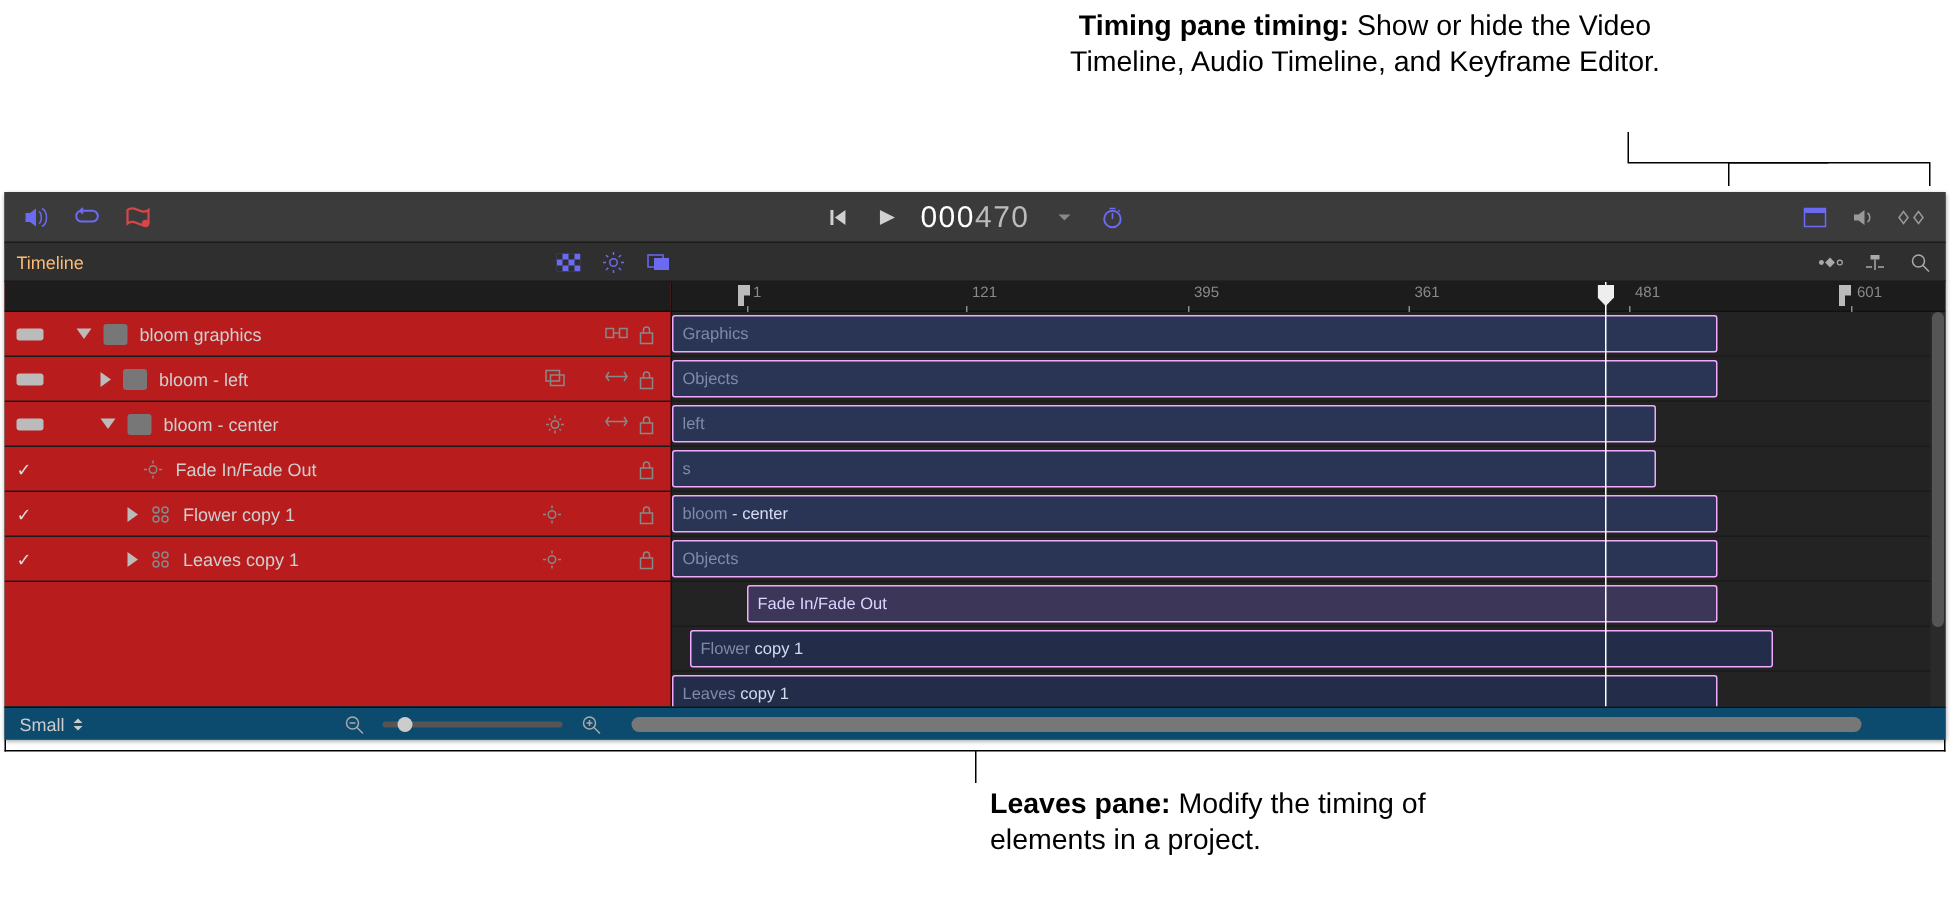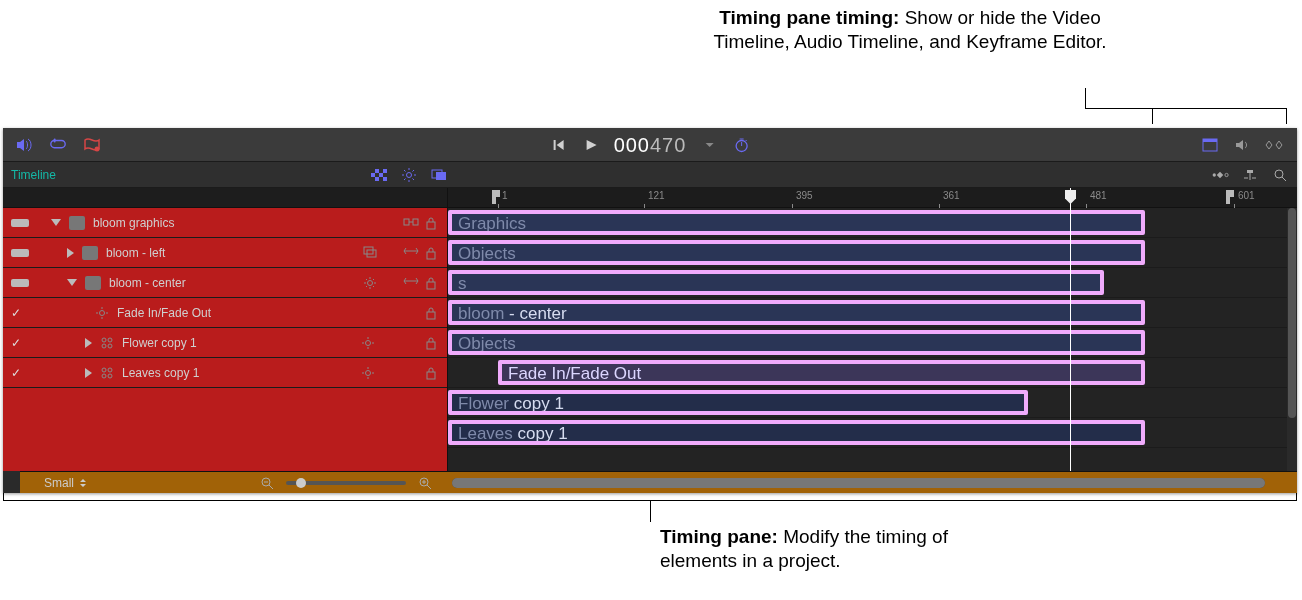--- a/index.html
+++ b/index.html
@@ -38,21 +38,21 @@
   .clock { color: #6a6af2; }
   .right-icons .icon { color: #999; }
   .right-icons .video-pane { color: #6a6af2; }
 
   
   .header {
     height: 26px; background: #2f2f2f; border-bottom: 1px solid #1b1b1b;
     display: flex; align-items: center; padding: 0 8px;
     position: relative;
   }
-  .header .title { color: #14b8a6; }
+  .header .title { color: #fdba74; }
   .header .hleft { position: absolute; right: calc(100% - 445px); display: flex; gap: 12px; }
   .header .hleft .icon { color: #6a6af2; }
   .header .hright { margin-left: auto; display: flex; gap: 12px; }
   .header .hright .icon { color: #aaa; }
 
   
   .body { flex: 1; display: flex; overflow: hidden; }
   .sidebar { width: 445px; background: #b91c1c; border-right: 1px solid #111; display: flex; flex-direction: column; }
   .ruler-row { height: 20px; background: #1d1d1d; }
   .sidebar .ruler-row { border-bottom: 1px solid #111; }
@@ -65,41 +65,41 @@
   .vis-toggle { width: 18px; height: 8px; background: #bbb; border-radius: 2px; }
   .vis-check { width: 14px; height: 14px; color: #ddd; }
   .disclosure { width: 0; height: 0; }
   .disclosure.open { border-left: 5px solid transparent; border-right: 5px solid transparent; border-top: 7px solid #bbb; }
   .disclosure.closed { border-top: 5px solid transparent; border-bottom: 5px solid transparent; border-left: 7px solid #bbb; }
   .layer .spacer { flex: 1; }
   .layer .mini-icon { width: 14px; height: 14px; color: #888; }
   .layer-icon { width: 16px; height: 14px; background: #777; border-radius: 2px; display:inline-block; }
 
   
-  .footer { height: 22px; background: #a16207; border-top: 1px solid #111; display: flex; align-items: center; padding: 0 24px; gap: 10px; margin-left: 17px; }
+  .footer { height: 22px; background: #0c4a6e; border-top: 1px solid #111; display: flex; align-items: center; padding: 0 10px; gap: 10px; }
   .footer .popup { color: #ccc; display: flex; align-items: center; gap: 4px; }
   .footer .zoom-slider { width: 120px; height: 4px; background: #555; border-radius: 2px; position: relative; }
   .footer .zoom-slider .knob { width: 10px; height: 10px; background: #ccc; border-radius: 50%; position: absolute; top: -3px; left: 10px; }
   .footer .hscroll { flex: 1; max-width: 820px; height: 10px; background: #444; border-radius: 5px; position: relative; margin: 0 8px; }
   .footer .hscroll .thumb { position: absolute; height: 100%; background: #777; border-radius: 5px; left: 0; width: 100%; }
 
   
   .timeline { flex: 1; background: #232323; position: relative; overflow: hidden; }
   .tl-ruler { height: 20px; background: #1c1c1c; border-bottom: 1px solid #111; position: relative; }
   .tick { position: absolute; top: 2px; color: #8a8a8a; font-size: 10px; }
   .tick::before { content: ""; position: absolute; left: -4px; top: 14px; width: 1px; height: 4px; background: #8a8a8a; }
   .playhead { position: absolute; top: 0; bottom: 0; width: 1px; background: #fff; z-index: 5; }
   .playhead .head { position: absolute; top: 2px; left: -5px; width: 11px; height: 14px; background: #eee; clip-path: polygon(0 0,100% 0,100% 60%,50% 100%,0 60%); }
   .end-marker { position: absolute; top: 2px; width: 8px; height: 14px; }
   .end-marker.left { background:#bbb; clip-path: polygon(0 0,100% 0,100% 100%,50% 100%,50% 50%,0 50%); transform: scaleX(-1);}
   .end-marker.right { background:#bbb; clip-path: polygon(0 0,100% 0,100% 50%,50% 50%,50% 100%,0 100%);  }
 
   .tracks { position: absolute; left: 0; right: 10px; top: 20px; bottom: 0; }
   .track { height: 30px; border-bottom: 1px solid #1b1b1b; position: relative; }
-  .clip { position: absolute; top: 2px; bottom: 2px; border-radius: 2px; display: flex; align-items: flex-start; padding-left: 6px; font-size: 17px; color: #7f8aaa; background: #232d4a; border: 4px solid #f0abfc; overflow: hidden; white-space: nowrap; }
+  .clip { position: absolute; top: 2px; bottom: 2px; border-radius: 2px; display: flex; align-items: center; padding-left: 6px; font-size: 11px; color: #7f8aaa; background: #232d4a; border: 1px solid #f0abfc; overflow: hidden; white-space: nowrap; }
   .clip.group { background: #2a3556; }
   .clip.purple { background: #3c3659; color: #dcd6ff; }
   .clip .white { color: #d6dcf0; }
 
   .vscroll { position: absolute; right: 0; top: 20px; bottom: 0; width: 10px; background: #2a2a2a; }
   .vscroll .vthumb { position: absolute; top: 0; height: 80%; left: 1px; right: 1px; background: #555; border-radius: 4px; }
 
   svg { display: block; }
 </style>
 </head>
@@ -452,38 +452,43 @@
               <span>Graphics</span>
             </div>
           </div>
         <div class="track">
             <div class="clip group" style="left:0;width:697px">
               <span>Objects</span>
             </div>
           </div>
         <div class="track">
             <div class="clip group" style="left:0;width:656px">
+              <span>left</span>
+            </div>
+          </div>
+        <div class="track">
+            <div class="clip group" style="left:0;width:656px">
               <span>s</span>
             </div>
           </div>
         <div class="track">
             <div class="clip group" style="left:0;width:697px"><span style="color:#7f8aaa">bloom</span>&nbsp;<span class="white">- center</span></div>
           </div>
         <div class="track">
             <div class="clip group" style="left:0;width:697px">
               <span>Objects</span>
             </div>
           </div>
         <div class="track">
             <div class="clip purple" style="left:50px;width:647px">
               <span>Fade In/Fade Out</span>
             </div>
           </div>
         <div class="track">
-            <div class="clip" style="left:0;width:580px"><span style="color:#7f8aaa">Flower</span>&nbsp;<span class="white">copy 1</span></div>
+            <div class="clip" style="left:12px;width:722px"><span style="color:#7f8aaa">Flower</span>&nbsp;<span class="white">copy 1</span></div>
           </div>
         <div class="track">
             <div class="clip" style="left:0;width:697px"><span style="color:#7f8aaa">Leaves</span>&nbsp;<span class="white">copy 1</span></div>
           </div>
       </div>
       <div class="vscroll">
           <div class="vthumb"></div>
         </div>
     </div>
   </div>
@@ -520,14 +525,14 @@
   </div>
 
 </div>
 
 <div class="callout-line" style="left:3px; top:500px; width:1294px; height:1px;"></div>
 <div class="callout-tick" style="left:3px; top:493px; height:8px;"></div>
 <div class="callout-tick" style="left:1296px; top:493px; height:8px;"></div>
 <div class="callout-line" style="left:650px; top:500px; width:1px; height:22px;"></div>
 
 <div class="anno" style="left:660px; top:525px; width:360px;">
-  <b>Timing pane:</b><span> Modify the timing of elements in a project.</span>
+  <b>Leaves pane:</b><span> Modify the timing of elements in a project.</span>
 </div>
 
 </body></html>

